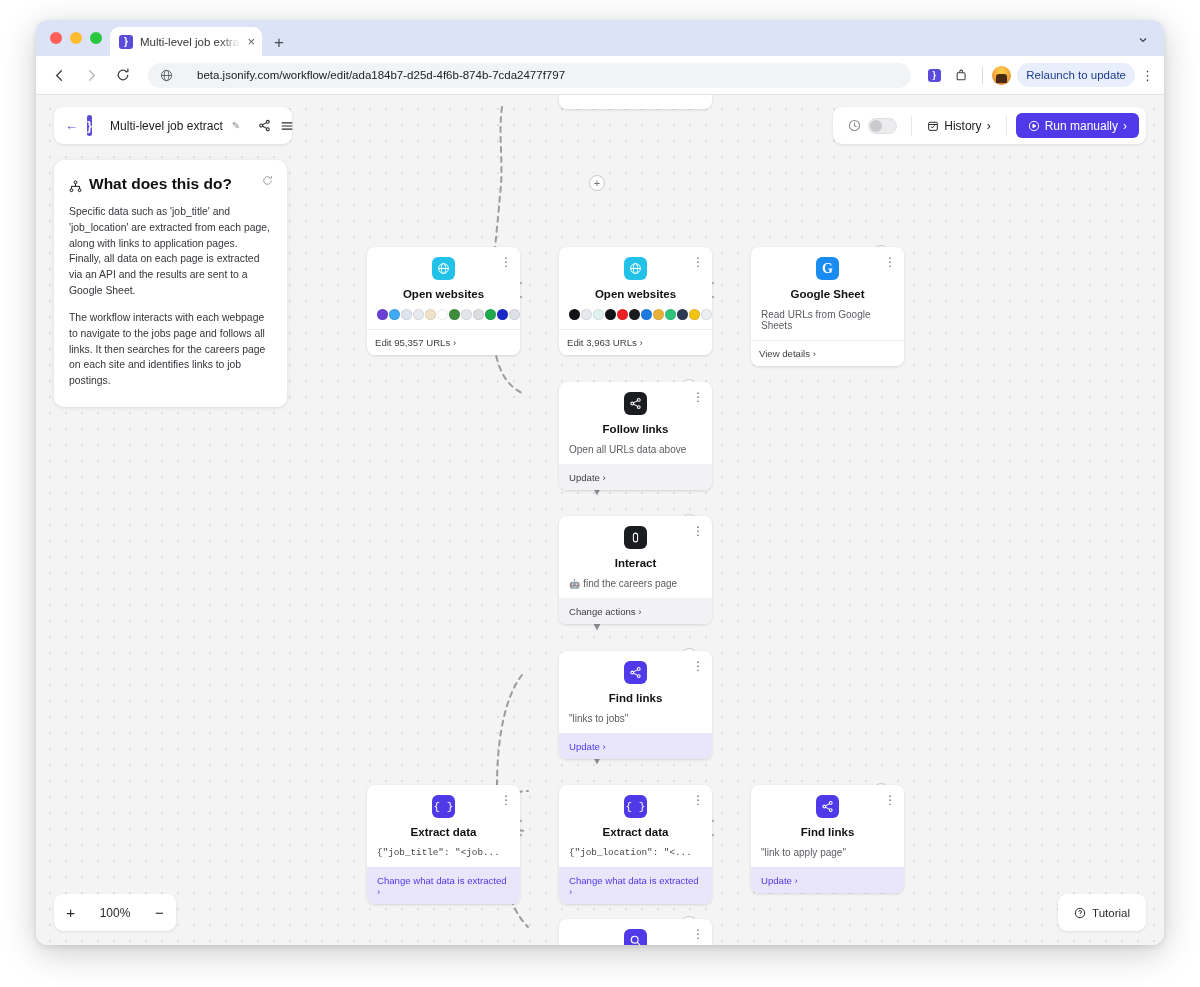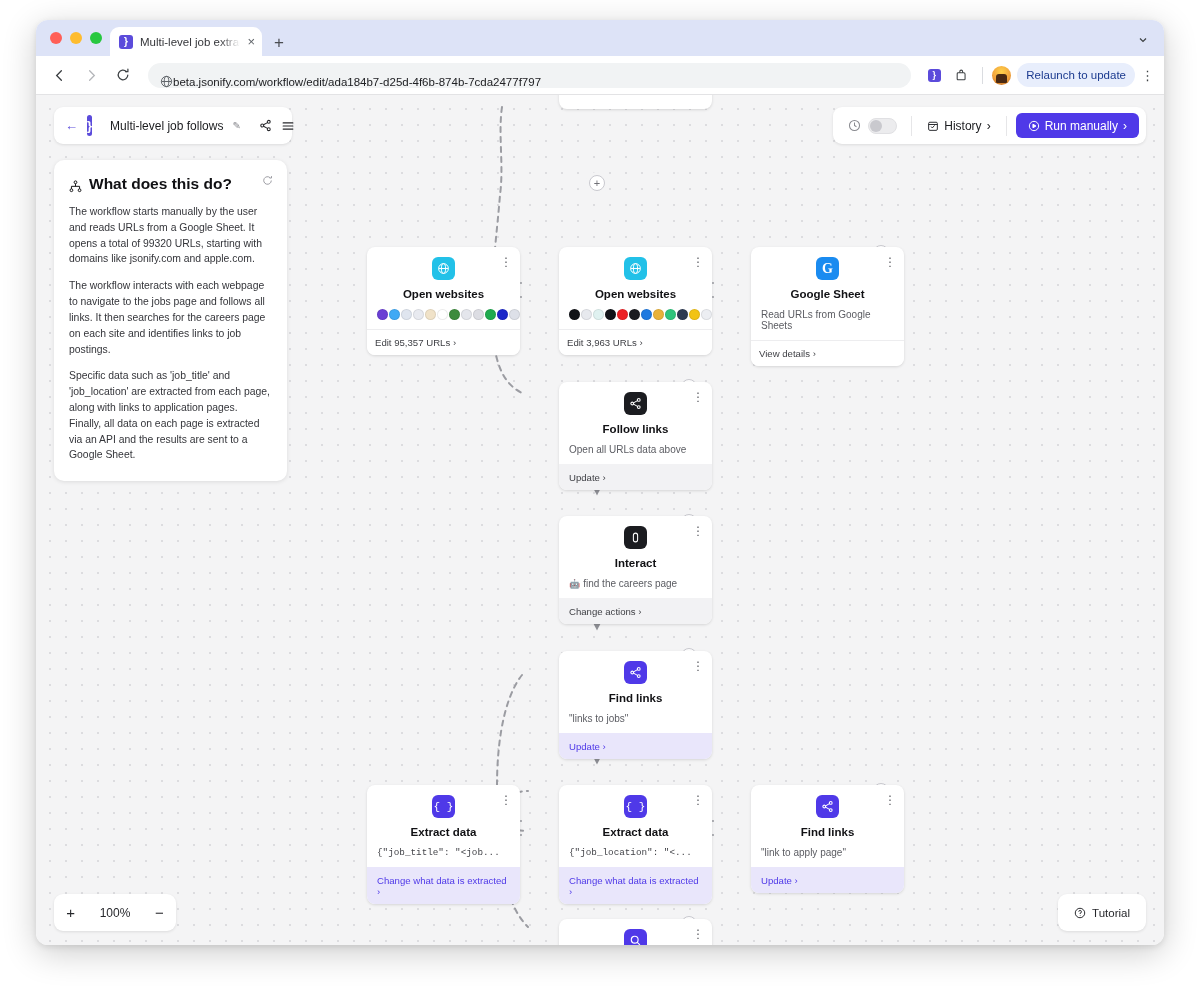--- a/index.html
+++ b/index.html
@@ -67,21 +67,21 @@
     border-bottom: 1px solid #e3e3e5;
   }
   .navbtn {
     width: 26px; height: 26px; border-radius: 50%;
     display: flex; align-items: center; justify-content: center;
     color: #3c4043; font-size: 14px;
   }
   .omnibox {
     flex: 1 1 auto; height: 25px;
     background: #f1f3f4; border-radius: 13px;
-    display: flex; align-items: flex-end; gap: 0;
+    display: flex; align-items: center; gap: 24px;
     padding: 0 12px; margin: 0 6px;
     font-size: 11.5px; color: #202124;
   }
   .globe-ic { width: 13px; height: 13px; flex: 0 0 auto; }
   .tb-ic { width: 22px; height: 22px; display:flex; align-items:center; justify-content:center; color:#3c4043; }
   .tb-sep { width: 1px; height: 17px; background: #dadce0; margin: 0 3px; }
   .avatar {
     width: 19px; height: 19px; border-radius: 50%;
     background: radial-gradient(circle at 50% 30%, #ffd24a 0%, #f2a33c 55%, #b8611f 100%);
     position: relative; overflow: hidden;
@@ -345,21 +345,21 @@
         <path d="M845,148 L845,160"></path>
       </g>
     </svg>
 
     <div class="partial-card" style="left:523px; top:-22px; width:153px; height:36px;"></div>
 
     <div class="titlebar">
       <span class="back-arrow">←</span>
       <span class="logo-sq">}</span>
       <span class="vsep"></span>
-      <span class="wf-name">Multi-level job follows</span>
+      <span class="wf-name">Multi-level job extract</span>
       <span class="pencil">✎</span>
       <span class="vsep" style="margin-left:auto"></span>
       <span class="ic-btn">
         <svg width="13" height="13" viewBox="0 0 16 16" fill="none" stroke="#26272b" stroke-width="1.3">
             <circle cx="12" cy="3.5" r="1.8"></circle>
             <circle cx="4" cy="8" r="1.8"></circle>
             <circle cx="12" cy="12.5" r="1.8"></circle>
             <path d="M5.6 7.1l4.8-2.6M5.6 8.9l4.8 2.6"></path>
           </svg>
       </span>
@@ -407,23 +407,22 @@
       </span>
       <div class="desc-head">
         <svg width="13" height="13" viewBox="0 0 16 16" fill="none" stroke="#111114" stroke-width="1.2">
           <circle cx="8" cy="2.8" r="1.7"></circle>
             <circle cx="3" cy="12.6" r="1.7"></circle>
             <circle cx="13" cy="12.6" r="1.7"></circle>
           <path d="M8 4.6v3.2M3 10.9V7.8h10v3.1"></path>
         </svg>
         <span class="desc-title">What does this do?</span>
       </div>
-      <p class="desc-p">The workflow starts manually by the user and reads URLs from a Google Sheet. It opens a total of 99320 URLs, starting with domains like jsonify.com and apple.com.</p>
+      <p class="desc-p">Specific data such as 'job_title' and 'job_location' are extracted from each page, along with links to application pages. Finally, all data on each page is extracted via an API and the results are sent to a Google Sheet.</p>
       <p class="desc-p">The workflow interacts with each webpage to navigate to the jobs page and follows all links. It then searches for the careers page on each site and identifies links to job postings.</p>
-      <p class="desc-p">Specific data such as 'job_title' and 'job_location' are extracted from each page, along with links to application pages. Finally, all data on each page is extracted via an API and the results are sent to a Google Sheet.</p>
     </div>
 
     <span class="andlabel" style="left:462px; top:189px;">and</span>
     <span class="andlabel" style="left:654px; top:189px;">and</span>
     <span class="andlabel" style="left:462px; top:727px;">and</span>
     <span class="andlabel" style="left:654px; top:727px;">and</span>
 
     <span class="plusnode" style="left:361px; top:214px;">+</span>
     <span class="plusnode" style="left:553px; top:214px;">+</span>
     <span class="plusnode" style="left:745px; top:214px;">+</span>

